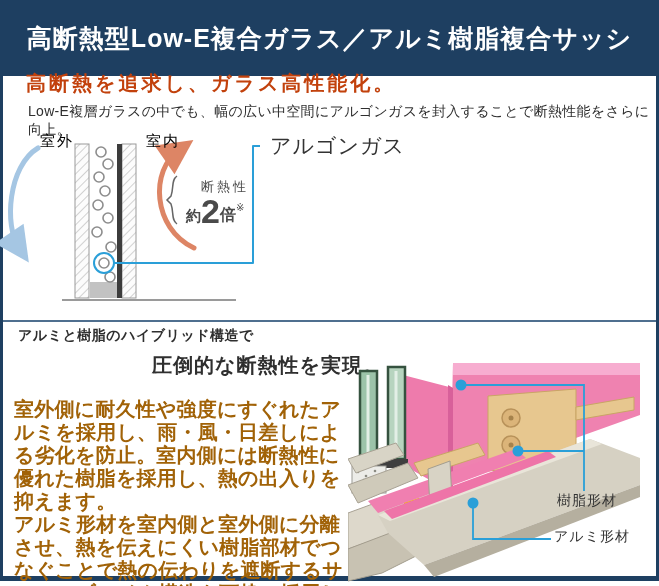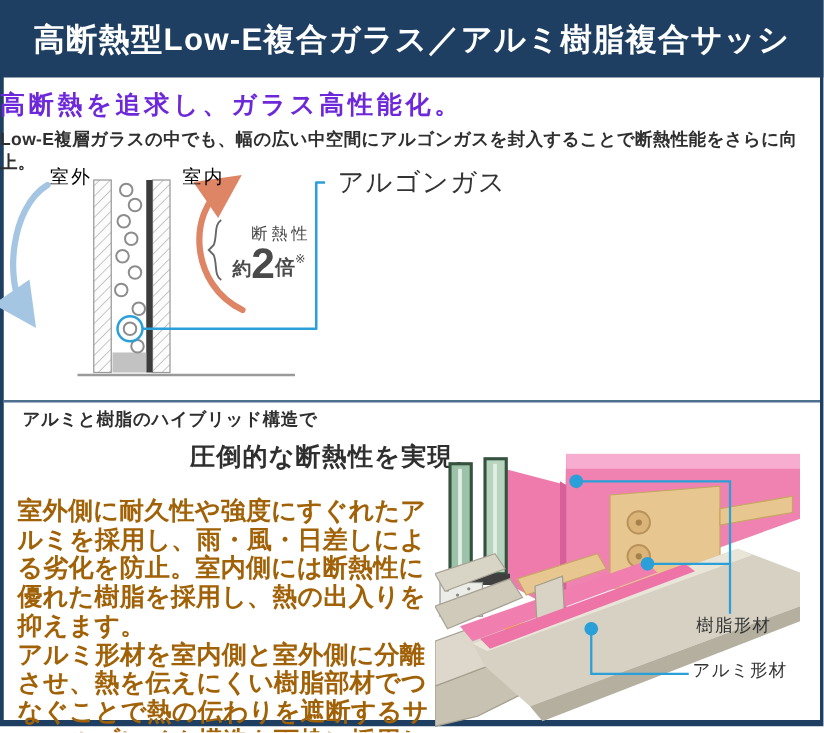--- a/index.html
+++ b/index.html
@@ -1,24 +1,24 @@
 <!DOCTYPE html>
 <html><head>
 <meta charset="utf-8">
 <style>
   html,body{margin:0;padding:0;background:#fff;}
   body{font-family:"Liberation Sans","DejaVu Sans",sans-serif;-webkit-font-smoothing:antialiased;}
   #page{position:relative;width:659px;height:586px;background:#fff;overflow:hidden;}
   #frame{position:absolute;left:0;top:0;width:653px;height:573px;border:3px solid #1e3f61;border-bottom:5px solid #1e3f61;}
   
-  .hdr{position:absolute;left:0;top:0;width:659px;height:62px;background:#1e3f61;display:flex;align-items:center;justify-content:center;}
+  .hdr{position:absolute;left:0;top:0;width:659px;height:76px;background:#1e3f61;display:flex;align-items:center;justify-content:center;}
   .hdr h1{margin:0;color:#fff;font-size:25px;font-weight:bold;letter-spacing:1px;}
   
-  .s1-head{position:absolute;left:0;top:70px;font-size:20px;font-weight:bold;letter-spacing:3px;color:#6d28d9;}
-  .s1-lead{position:absolute;left:0;top:103px;font-size:14px;color:#2f2f2f;letter-spacing:0.3px;font-weight:bold;}
+  .s1-head{position:absolute;left:26px;top:70px;font-size:20px;font-weight:bold;letter-spacing:3px;color:#c2410c;}
+  .s1-lead{position:absolute;left:28px;top:103px;font-size:14px;color:#2f2f2f;letter-spacing:0.3px;}
   .diagram{position:absolute;left:0;top:130px;width:260px;height:178px;}
   .dg-label{position:absolute;font-size:15px;color:#000000;letter-spacing:2px;}
   .dg-outdoor{left:40px;top:2px;}
   .dg-indoor{left:146px;top:2px;}
   .dg-ins{position:absolute;left:201px;top:48px;font-size:13px;font-weight:normal;color:#4a4a4a;letter-spacing:3px;}
   .dg-ratio{position:absolute;left:186px;top:66px;display:flex;align-items:flex-end;color:#4a4a4a;}
   .dg-ratio .pre{font-size:15px;font-weight:bold;line-height:1;padding-bottom:4px;}
   .dg-ratio .big{font-size:34px;font-weight:bold;line-height:0.9;}
   .dg-ratio .suf{font-size:16px;font-weight:bold;line-height:1;padding-bottom:4px;}
   .dg-ratio .note{font-size:10px;line-height:1;padding-bottom:14px;}

